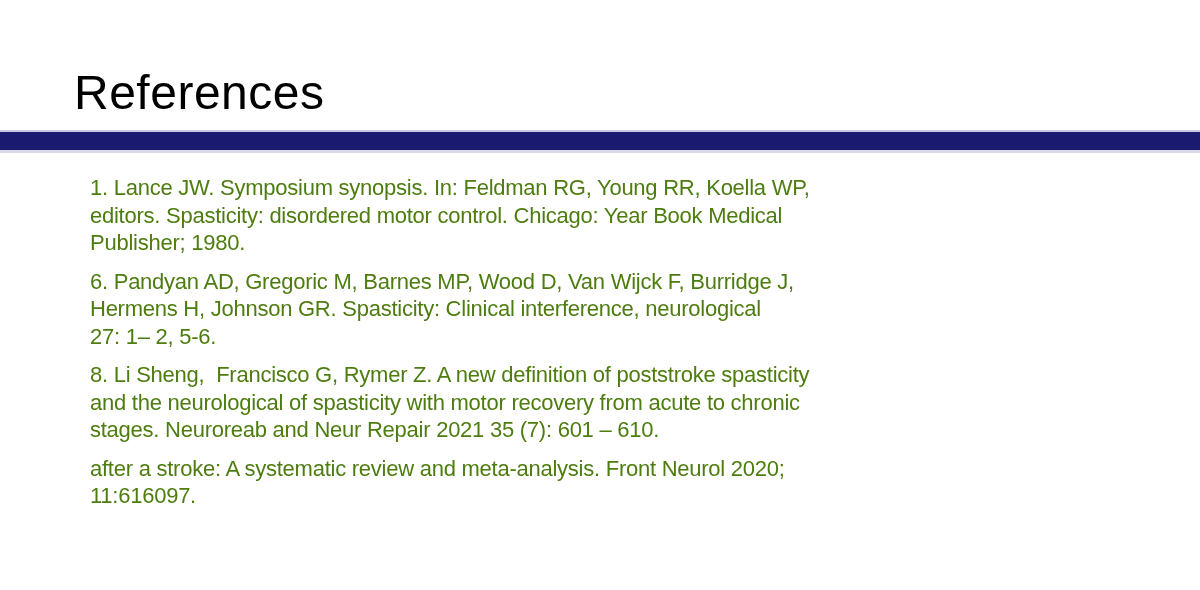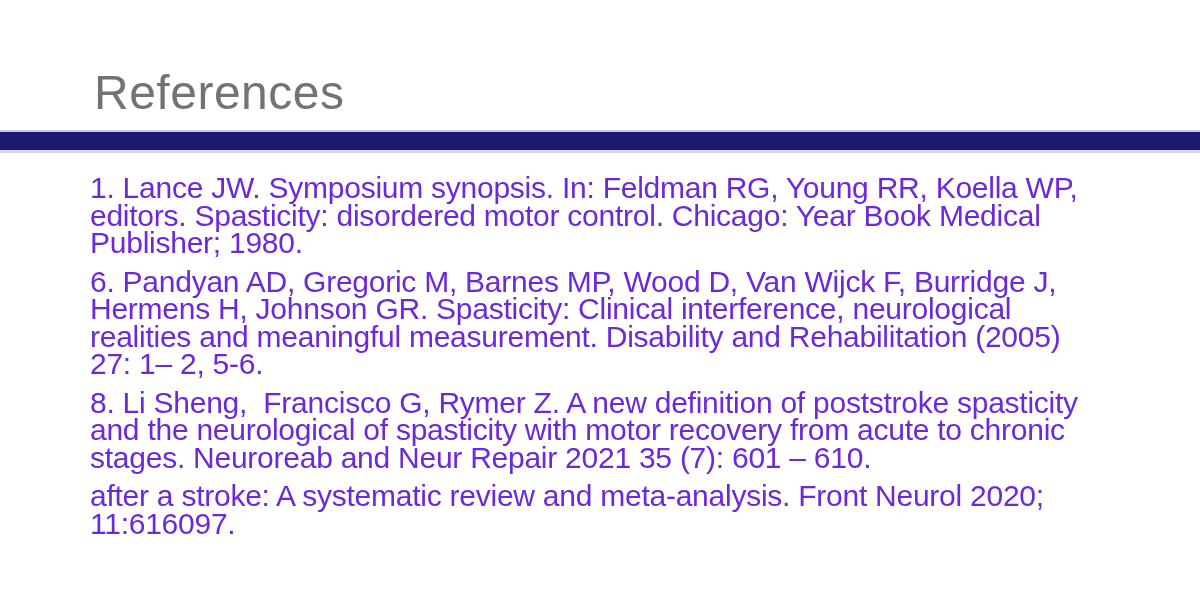--- a/index.html
+++ b/index.html
@@ -13,47 +13,47 @@
   }
   .slide {
     position: absolute;
     inset: 0;
     width: 1200px;
     height: 590px;
     background: #ffffff;
   }
   .slide-title {
     position: absolute;
-    left: 94px;
+    left: 74px;
     top: 66px;
     font-size: 48px;
     line-height: 54px;
     font-weight: 400;
-    color: #737373;
+    color: #000000;
     letter-spacing: 0.5px;
     white-space: pre;
   }
   .accent-divider {
     position: absolute;
     left: 0;
     top: 130px;
     width: 1200px;
     height: 23px;
     box-sizing: border-box;
     background: #1a1a70;
     border-top: 2px solid #c9c9e2;
     border-bottom: 3px solid #d9d9ea;
   }
   .references {
     position: absolute;
     left: 90px;
     top: 174px;
     width: 1030px;
-    color: #6d28d9;
-    font-size: 30px;
+    color: #4d7c0f;
+    font-size: 22px;
     line-height: 27.5px;
     letter-spacing: -0.25px;
   }
   .reference {
     margin: 0 0 11px 0;
   }
   .ref-line {
     white-space: pre;
   }
 </style>
@@ -70,21 +70,20 @@
 
     <div class="reference">
       <div class="ref-line">1. Lance JW. Symposium synopsis. In: Feldman RG, Young RR, Koella WP,</div>
       <div class="ref-line">editors. Spasticity: disordered motor control. Chicago: Year Book Medical</div>
       <div class="ref-line">Publisher; 1980.</div>
     </div>
 
     <div class="reference">
       <div class="ref-line">6. Pandyan AD, Gregoric M, Barnes MP, Wood D, Van Wijck F, Burridge J,</div>
       <div class="ref-line">Hermens H, Johnson GR. Spasticity: Clinical interference, neurological</div>
-      <div class="ref-line">realities and meaningful measurement. Disability and Rehabilitation (2005)</div>
       <div class="ref-line">27: 1– 2, 5-6.</div>
     </div>
 
     <div class="reference">
       <div class="ref-line">8. Li Sheng,  Francisco G, Rymer Z. A new definition of poststroke spasticity</div>
       <div class="ref-line">and the neurological of spasticity with motor recovery from acute to chronic</div>
       <div class="ref-line">stages. Neuroreab and Neur Repair 2021 35 (7): 601 – 610.</div>
     </div>
 
     <div class="reference">

